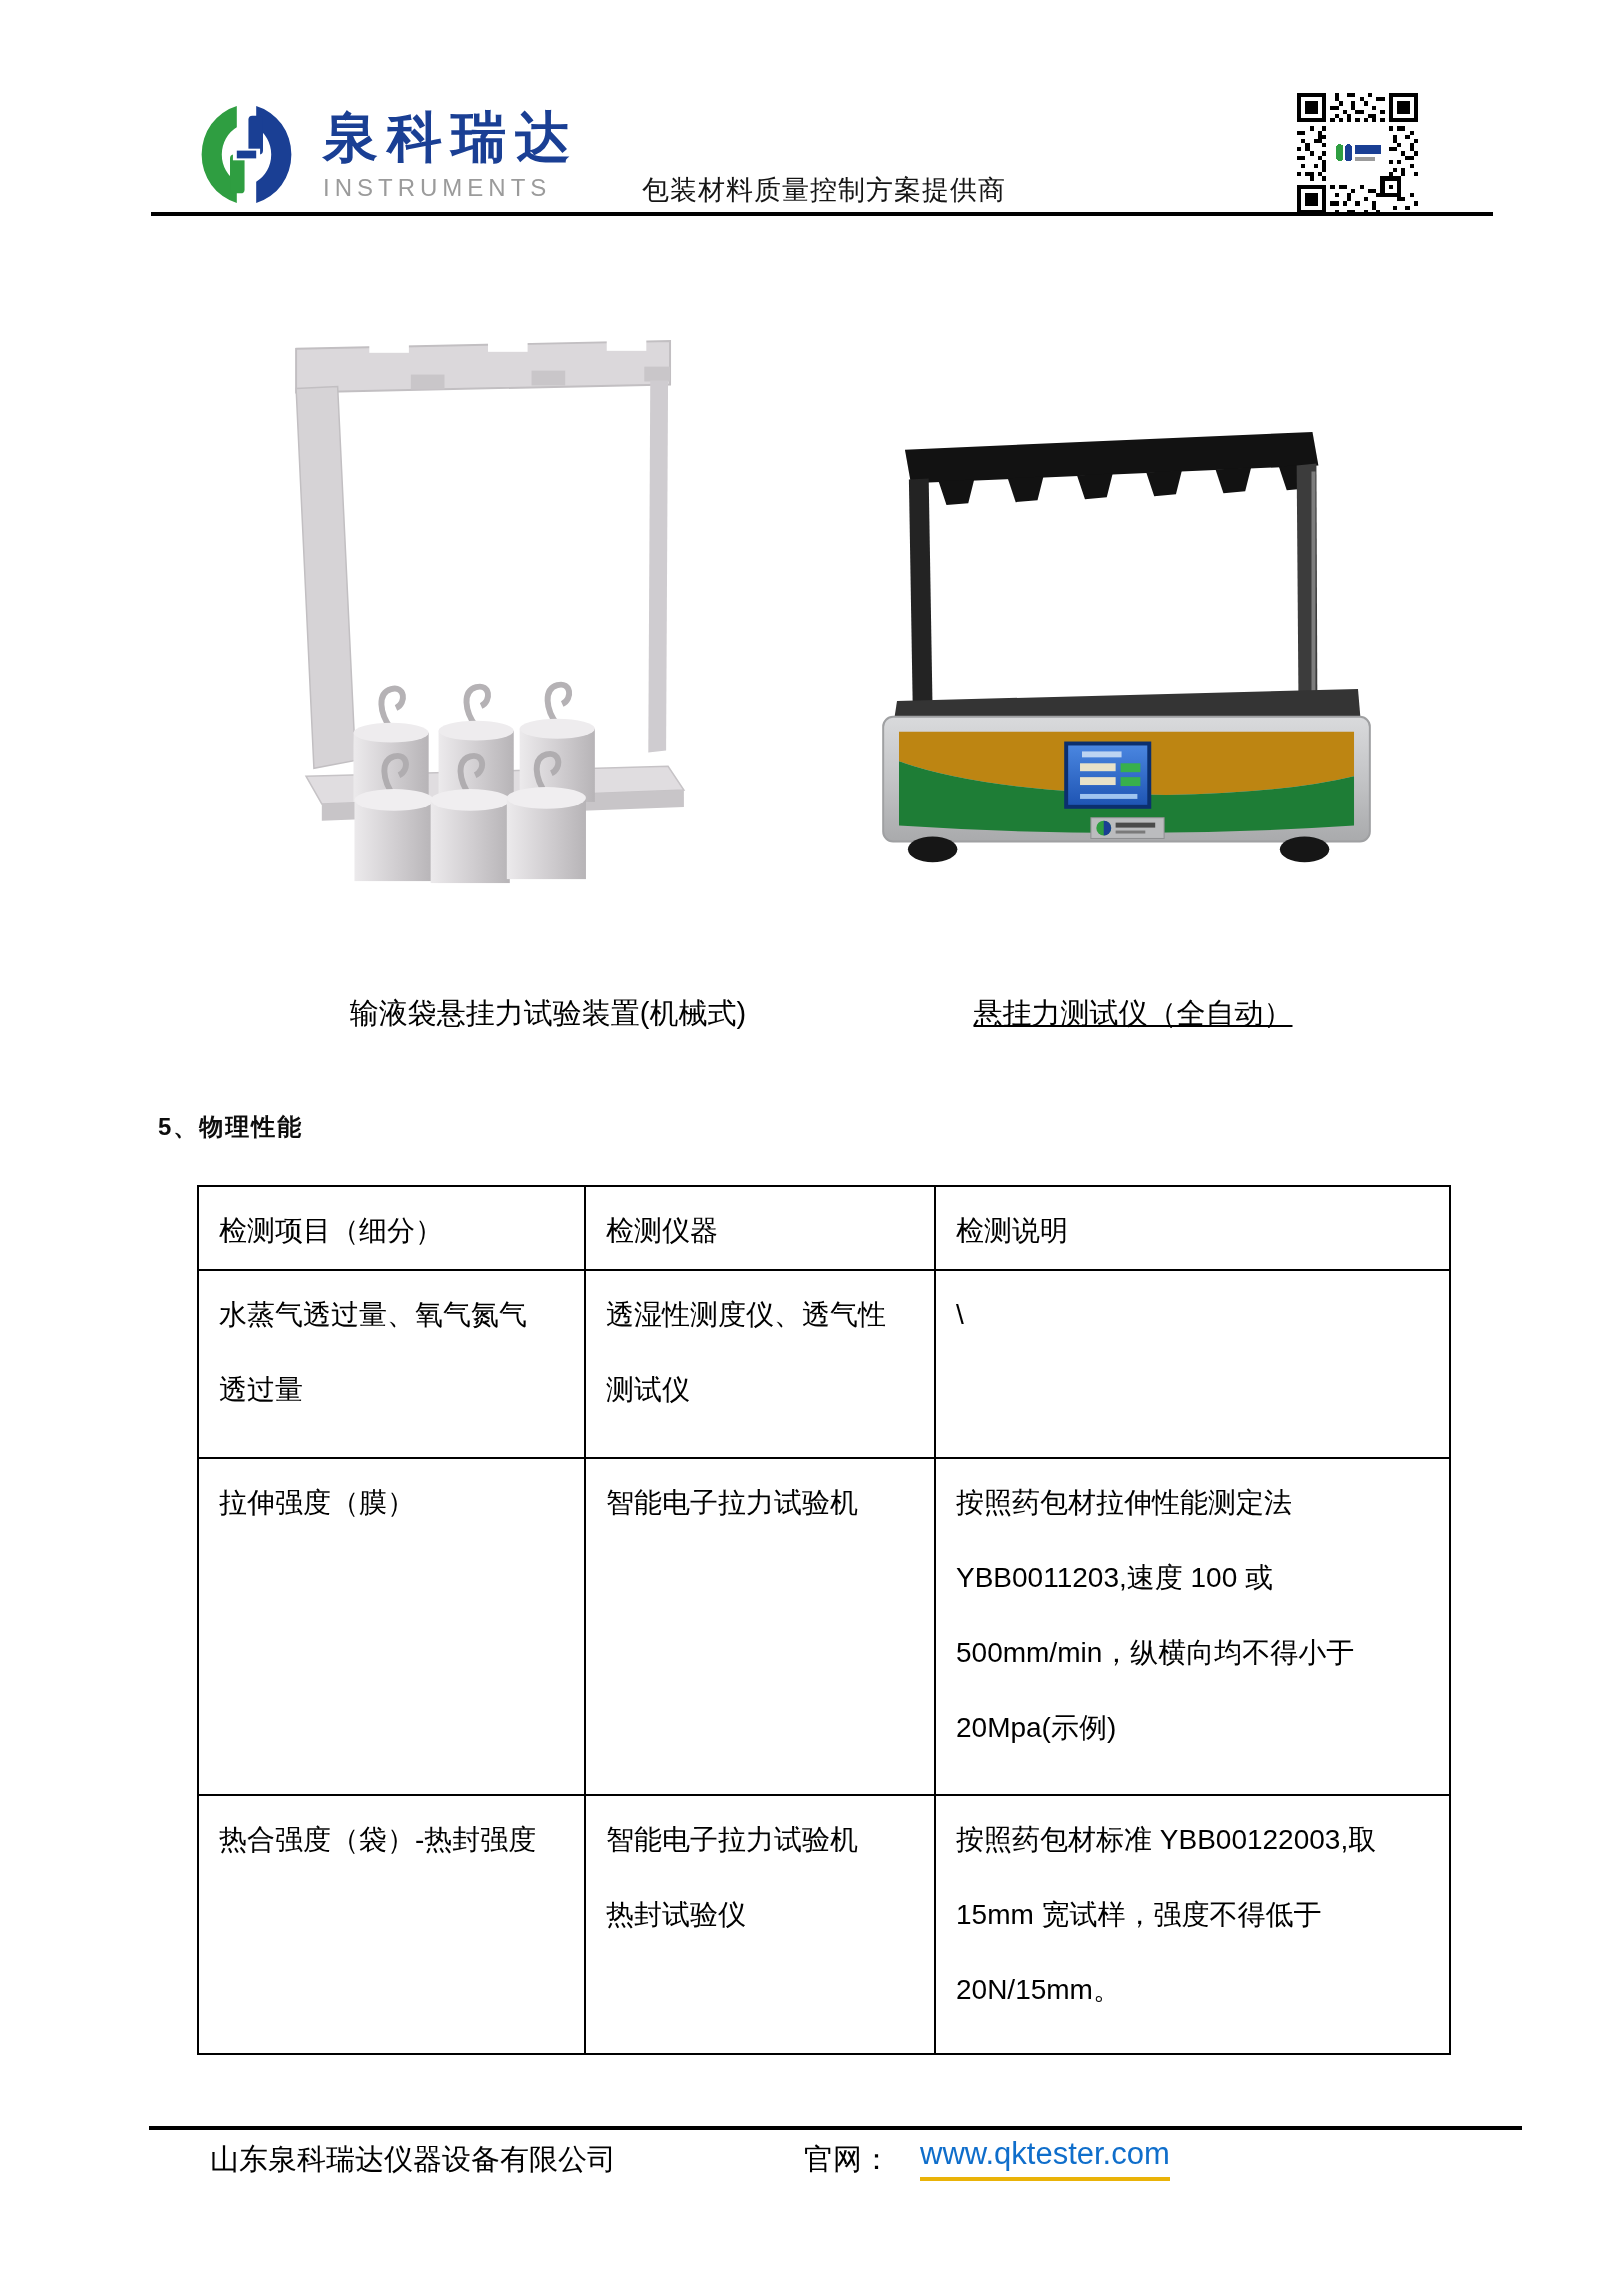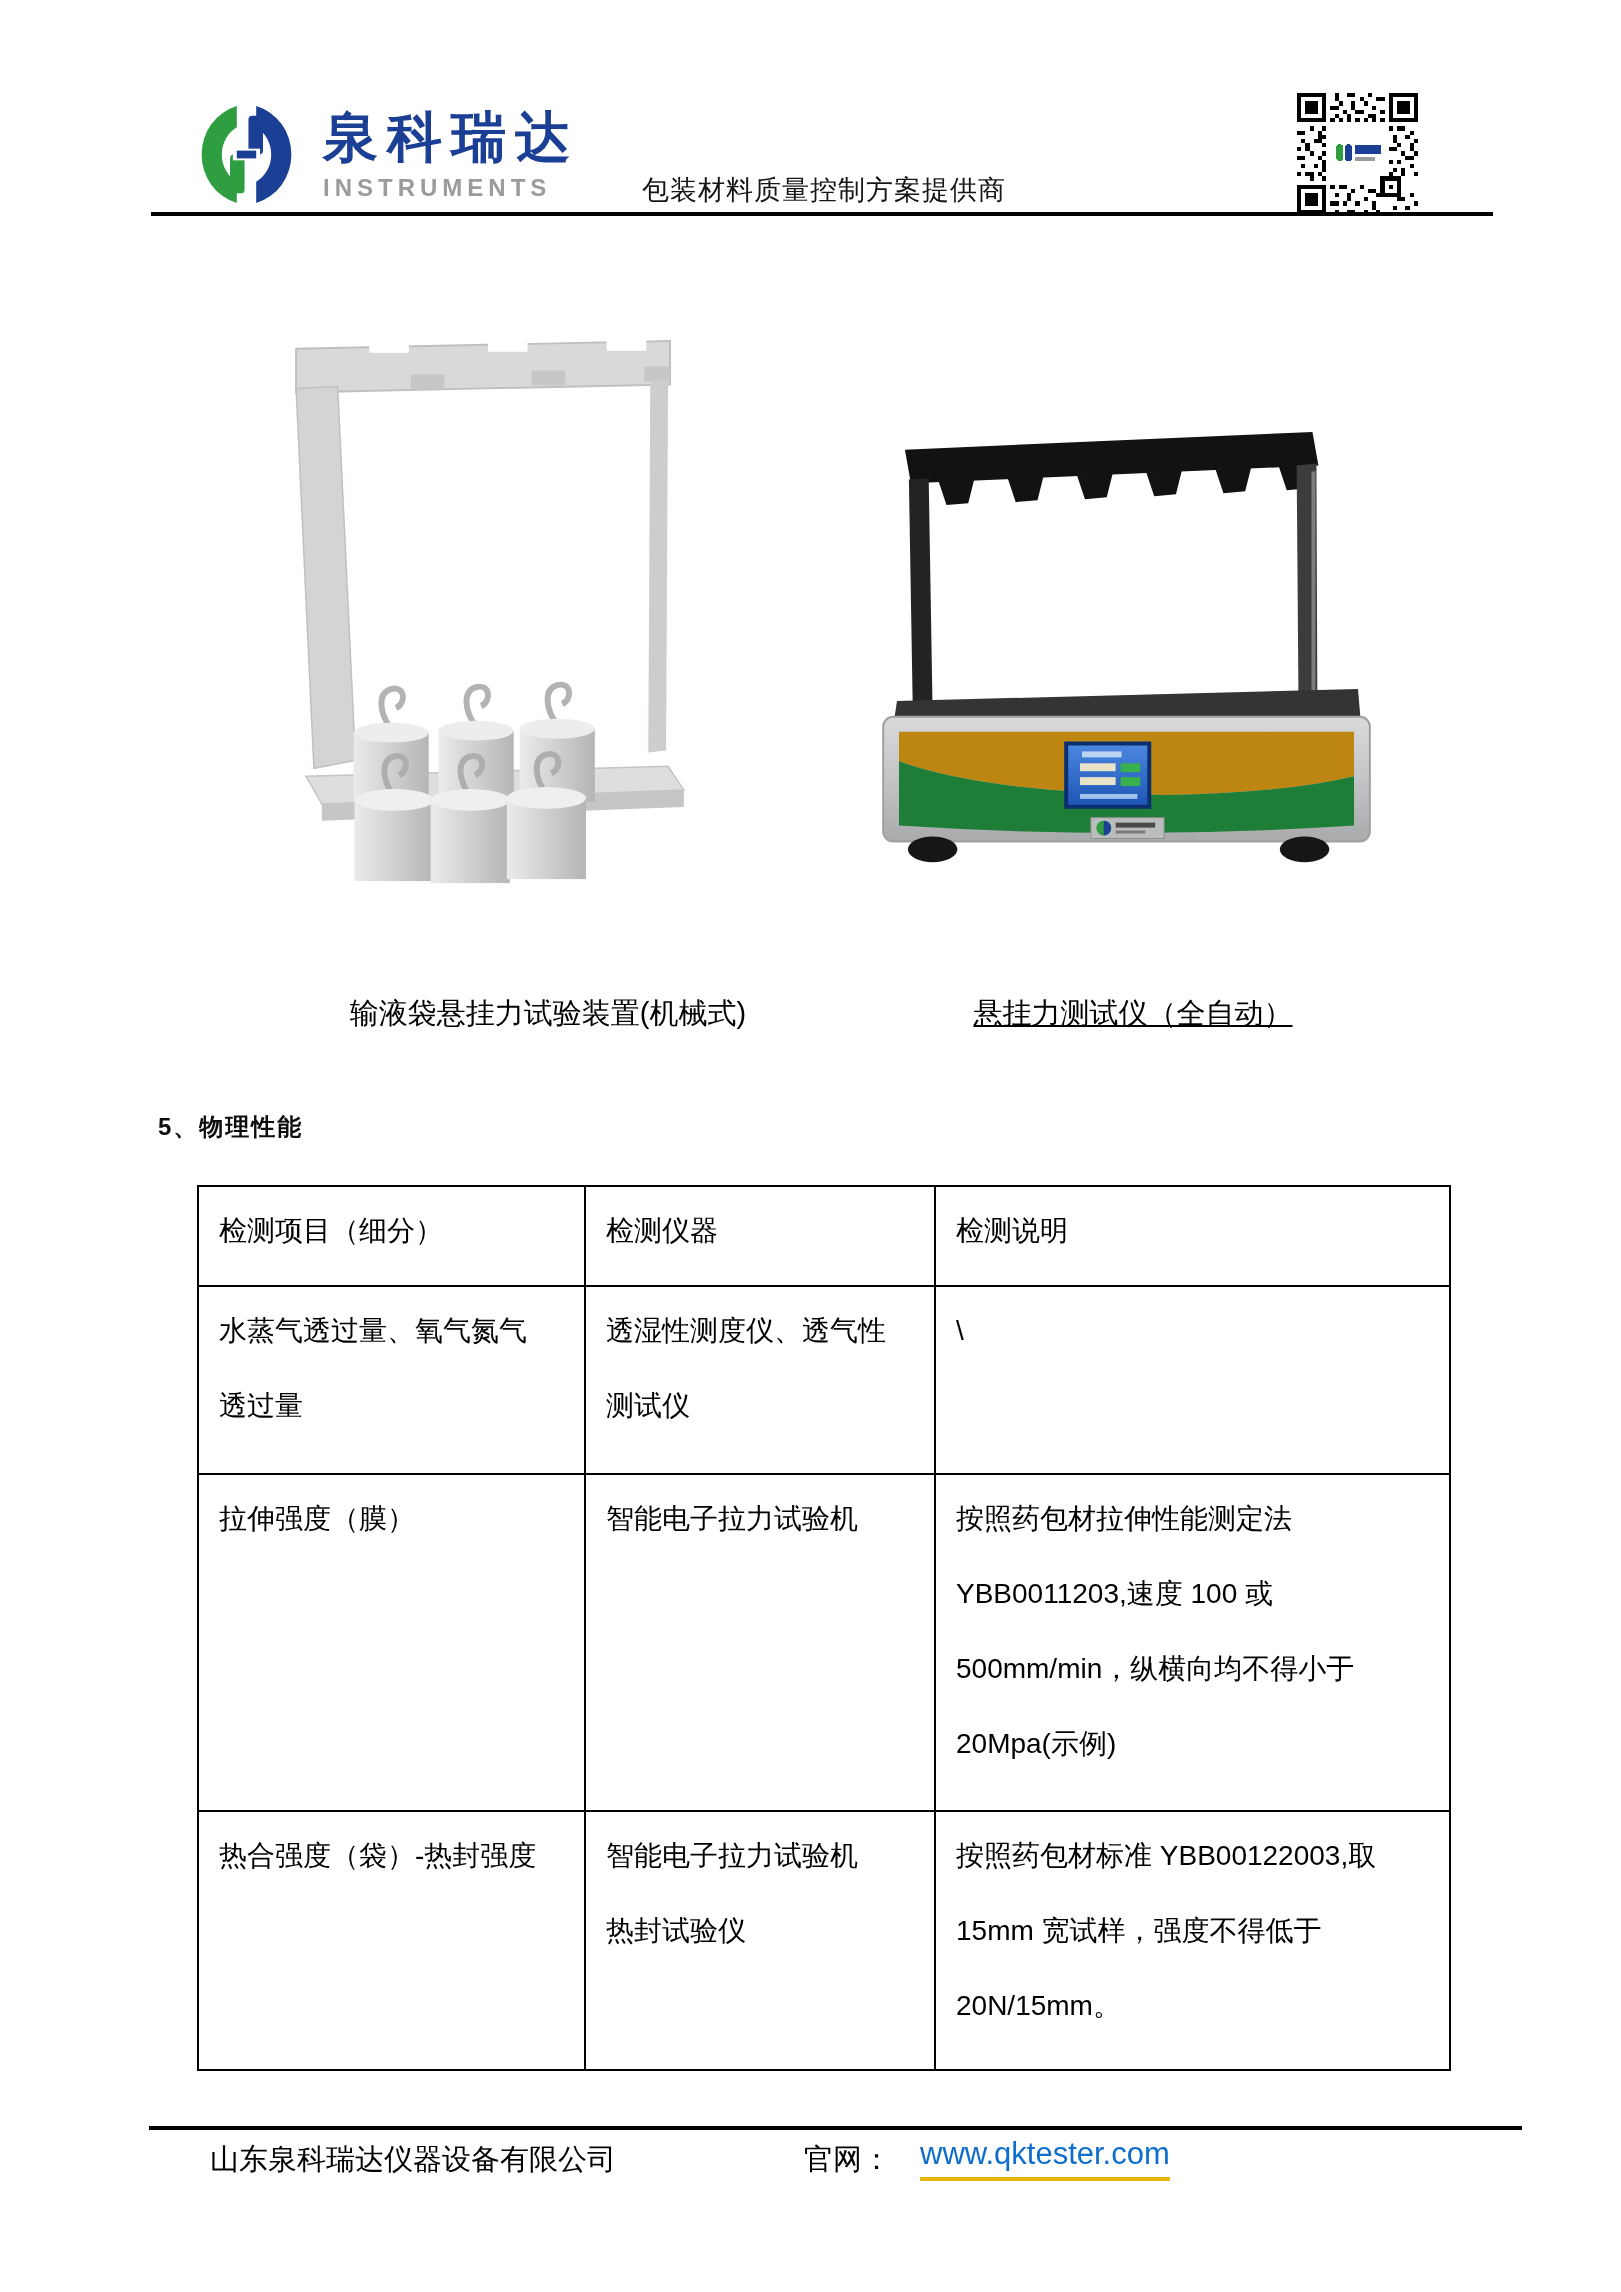--- a/index.html
+++ b/index.html
@@ -4,42 +4,42 @@
 <style>
   html,body{margin:0;padding:0;background:#ffffff;}
   .page{
     position:relative;width:1622px;height:2293px;background:#fff;overflow:hidden;
     font-family:"Liberation Sans","DejaVu Sans",sans-serif;color:#000;
   }
   
   .logo-icon{position:absolute;left:198px;top:103px;width:97px;height:103px;}
   .brand{position:absolute;left:323px;top:97px;width:297px;}
   .brand-cn{font-size:55px;font-weight:bold;color:#1a3f94;letter-spacing:9px;line-height:1.1;white-space:nowrap;margin-top:10px;}
-  .brand-en{font-size:24px;font-weight:bold;color:#9b9b9b;letter-spacing:5px;margin-top:6px;white-space:nowrap;}
+  .brand-en{font-size:24px;font-weight:normal;color:#9b9b9b;letter-spacing:5px;margin-top:6px;white-space:nowrap;}
   .tagline{position:absolute;left:642px;top:172px;font-size:27px;font-weight:500;color:#151515;letter-spacing:1px;white-space:nowrap;}
   .qr{position:absolute;left:1297px;top:93px;width:121px;height:121px;}
   .rule{position:absolute;background:#000;height:4px;}
   .rule-top{left:151px;top:212px;width:1342px;}
   .rule-bottom{left:149px;top:2126px;width:1373px;}
   
   .fig-left{position:absolute;left:292px;top:335px;width:396px;height:554px;}
   .fig-right{position:absolute;left:869px;top:424px;width:517px;height:457px;}
   .caption{position:absolute;top:994px;width:416px;text-align:center;font-size:29px;color:#000;white-space:nowrap;}
   .cap-left{left:340px;}
   .cap-right{left:925px;text-decoration:underline;}
   
   .section-heading{position:absolute;left:158px;top:1111px;font-size:24px;font-weight:bold;color:#0d0d0d;letter-spacing:2px;}
   
   .spec-table{position:absolute;left:197px;top:1185px;border-collapse:collapse;table-layout:fixed;width:1252px;}
   .spec-table th,.spec-table td{
     border:2px solid #000;vertical-align:top;text-align:left;
     padding:6px 18px 0 20px;font-size:28px;font-weight:normal;
     line-height:75px;white-space:pre-line;overflow:hidden;
   }
-  .spec-table tr.r-head{height:100px;}
+  .spec-table tr.r-head{height:84px;}
   .spec-table tr.r-1{height:188px;}
   .spec-table tr.r-2{height:337px;}
   .spec-table tr.r-3{height:259px;}
   
   .footer-company{position:absolute;left:210px;top:2140px;font-size:29px;white-space:nowrap;}
   .footer-site-label{position:absolute;left:804px;top:2140px;font-size:29px;white-space:nowrap;}
   .footer-link{
     position:absolute;left:920px;top:2136px;font-size:31px;color:#0f6ecb;
     text-decoration:none;border-bottom:4px solid #eab308;padding-bottom:5px;white-space:nowrap;
   }

